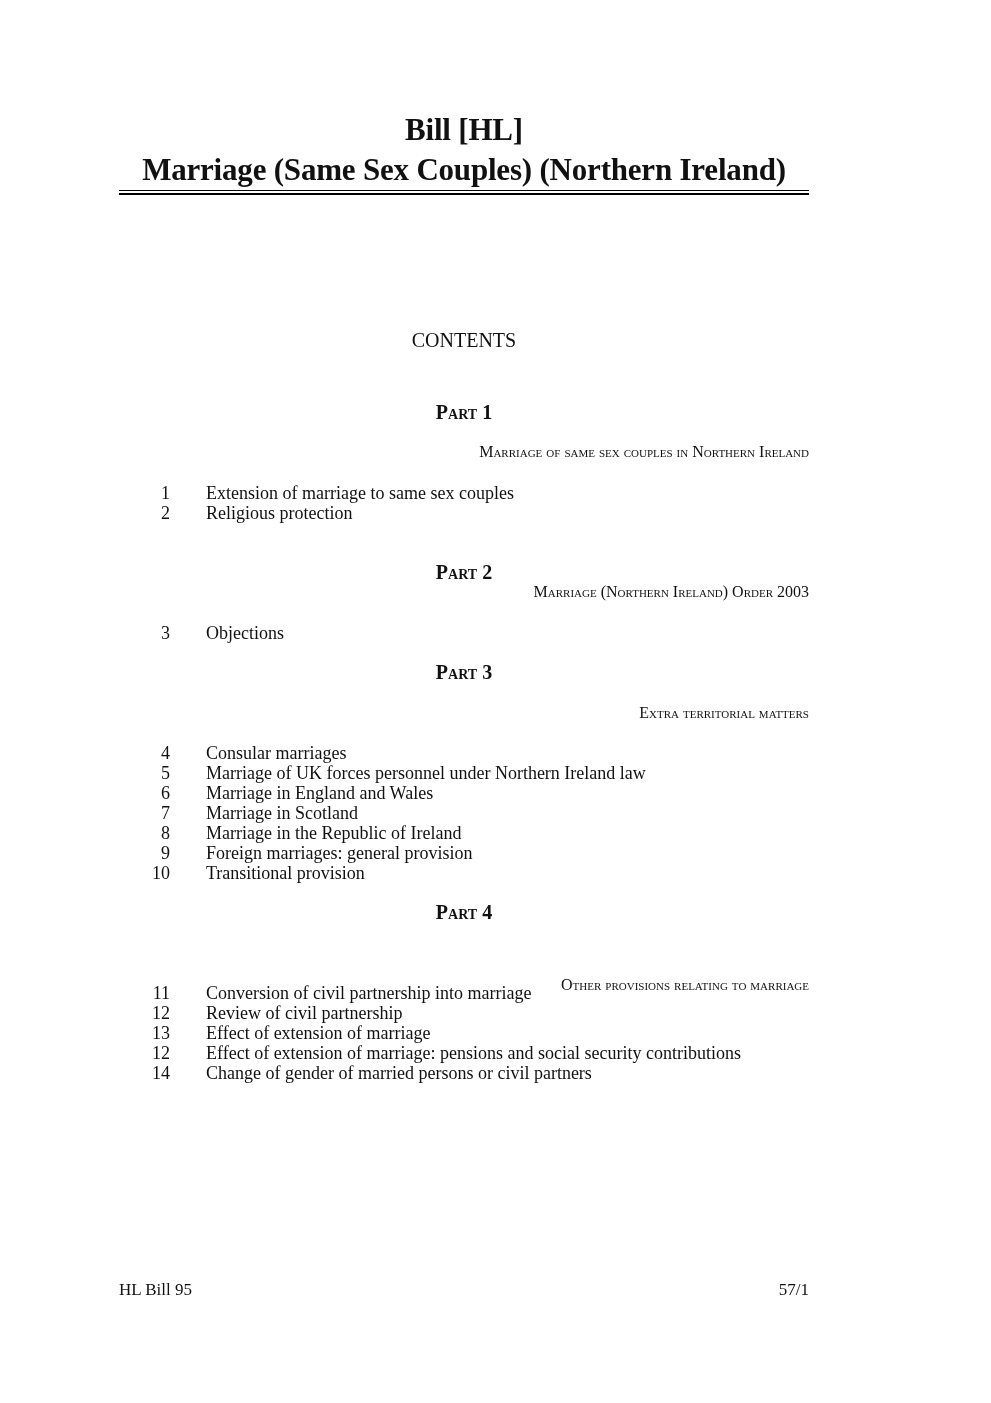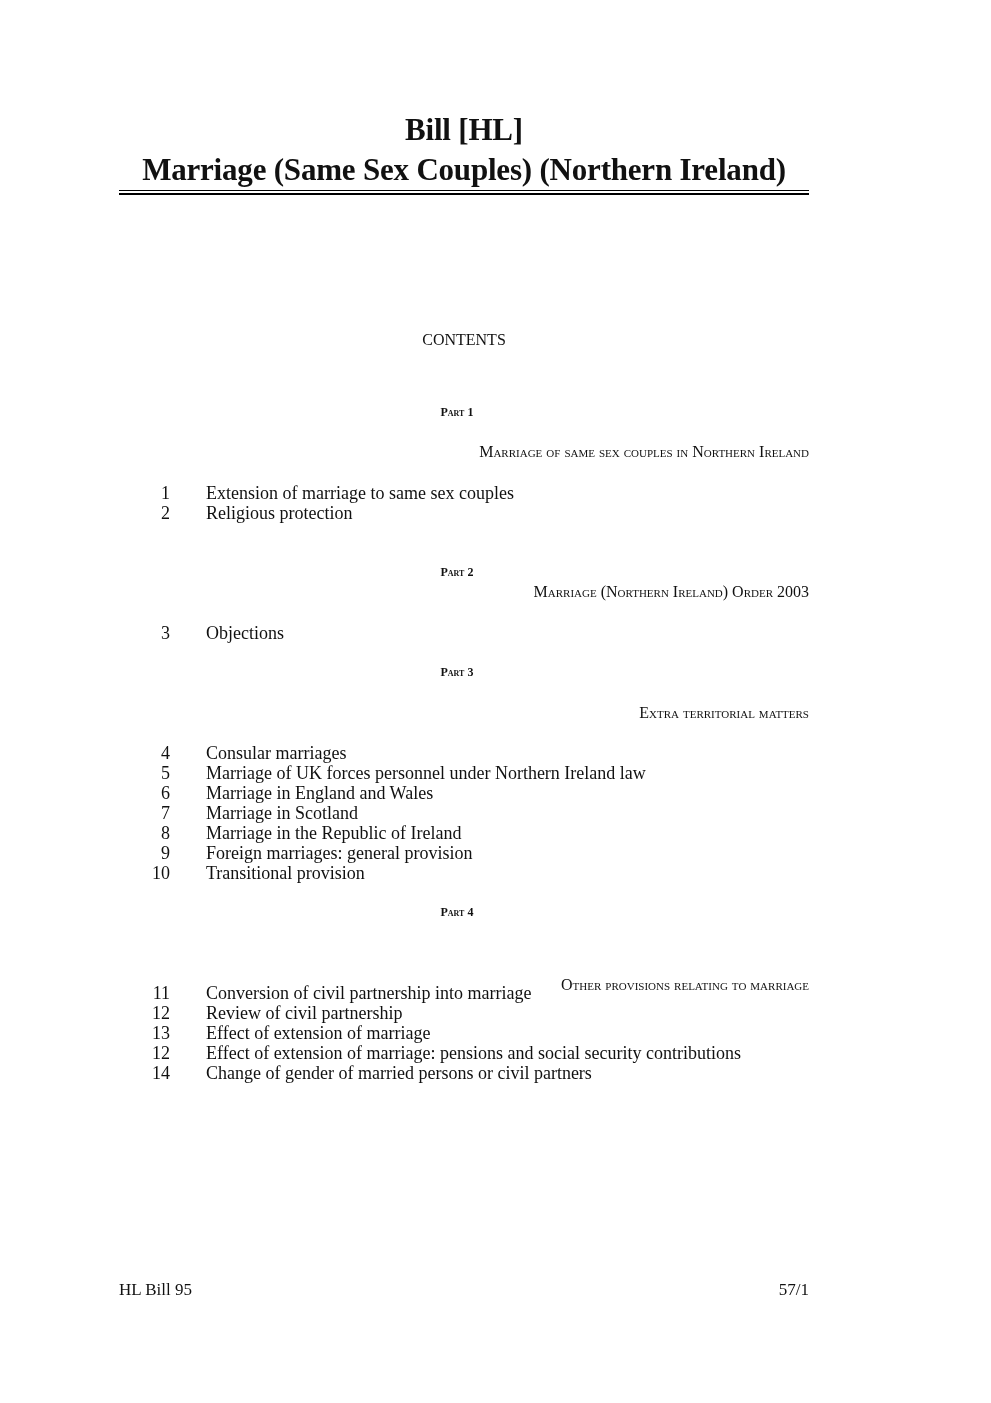--- a/index.html
+++ b/index.html
@@ -51,32 +51,32 @@
       height: 2px;
       background: #000;
     }
     .contents-heading {
       position: absolute;
       left: 119px;
       width: 690px;
       top: 326px;
       text-align: center;
       font-family: "Liberation Serif", "DejaVu Serif", serif;
-      font-size: 16px;
+      font-size: 20px;
       line-height: 28px;
     }
     .part-heading {
       position: absolute;
-      left: 112px;
+      left: 119px;
       width: 690px;
       text-align: center;
       font-family: "Liberation Serif", "DejaVu Serif", serif;
       font-weight: bold;
       font-variant: small-caps;
-      font-size: 12px;
+      font-size: 20px;
       line-height: 20px;
     }
     .part-title {
       position: absolute;
       left: 119px;
       width: 690px;
       text-align: right;
       font-family: "Liberation Serif", "DejaVu Serif", serif;
       font-variant: small-caps;
       font-size: 16px;

